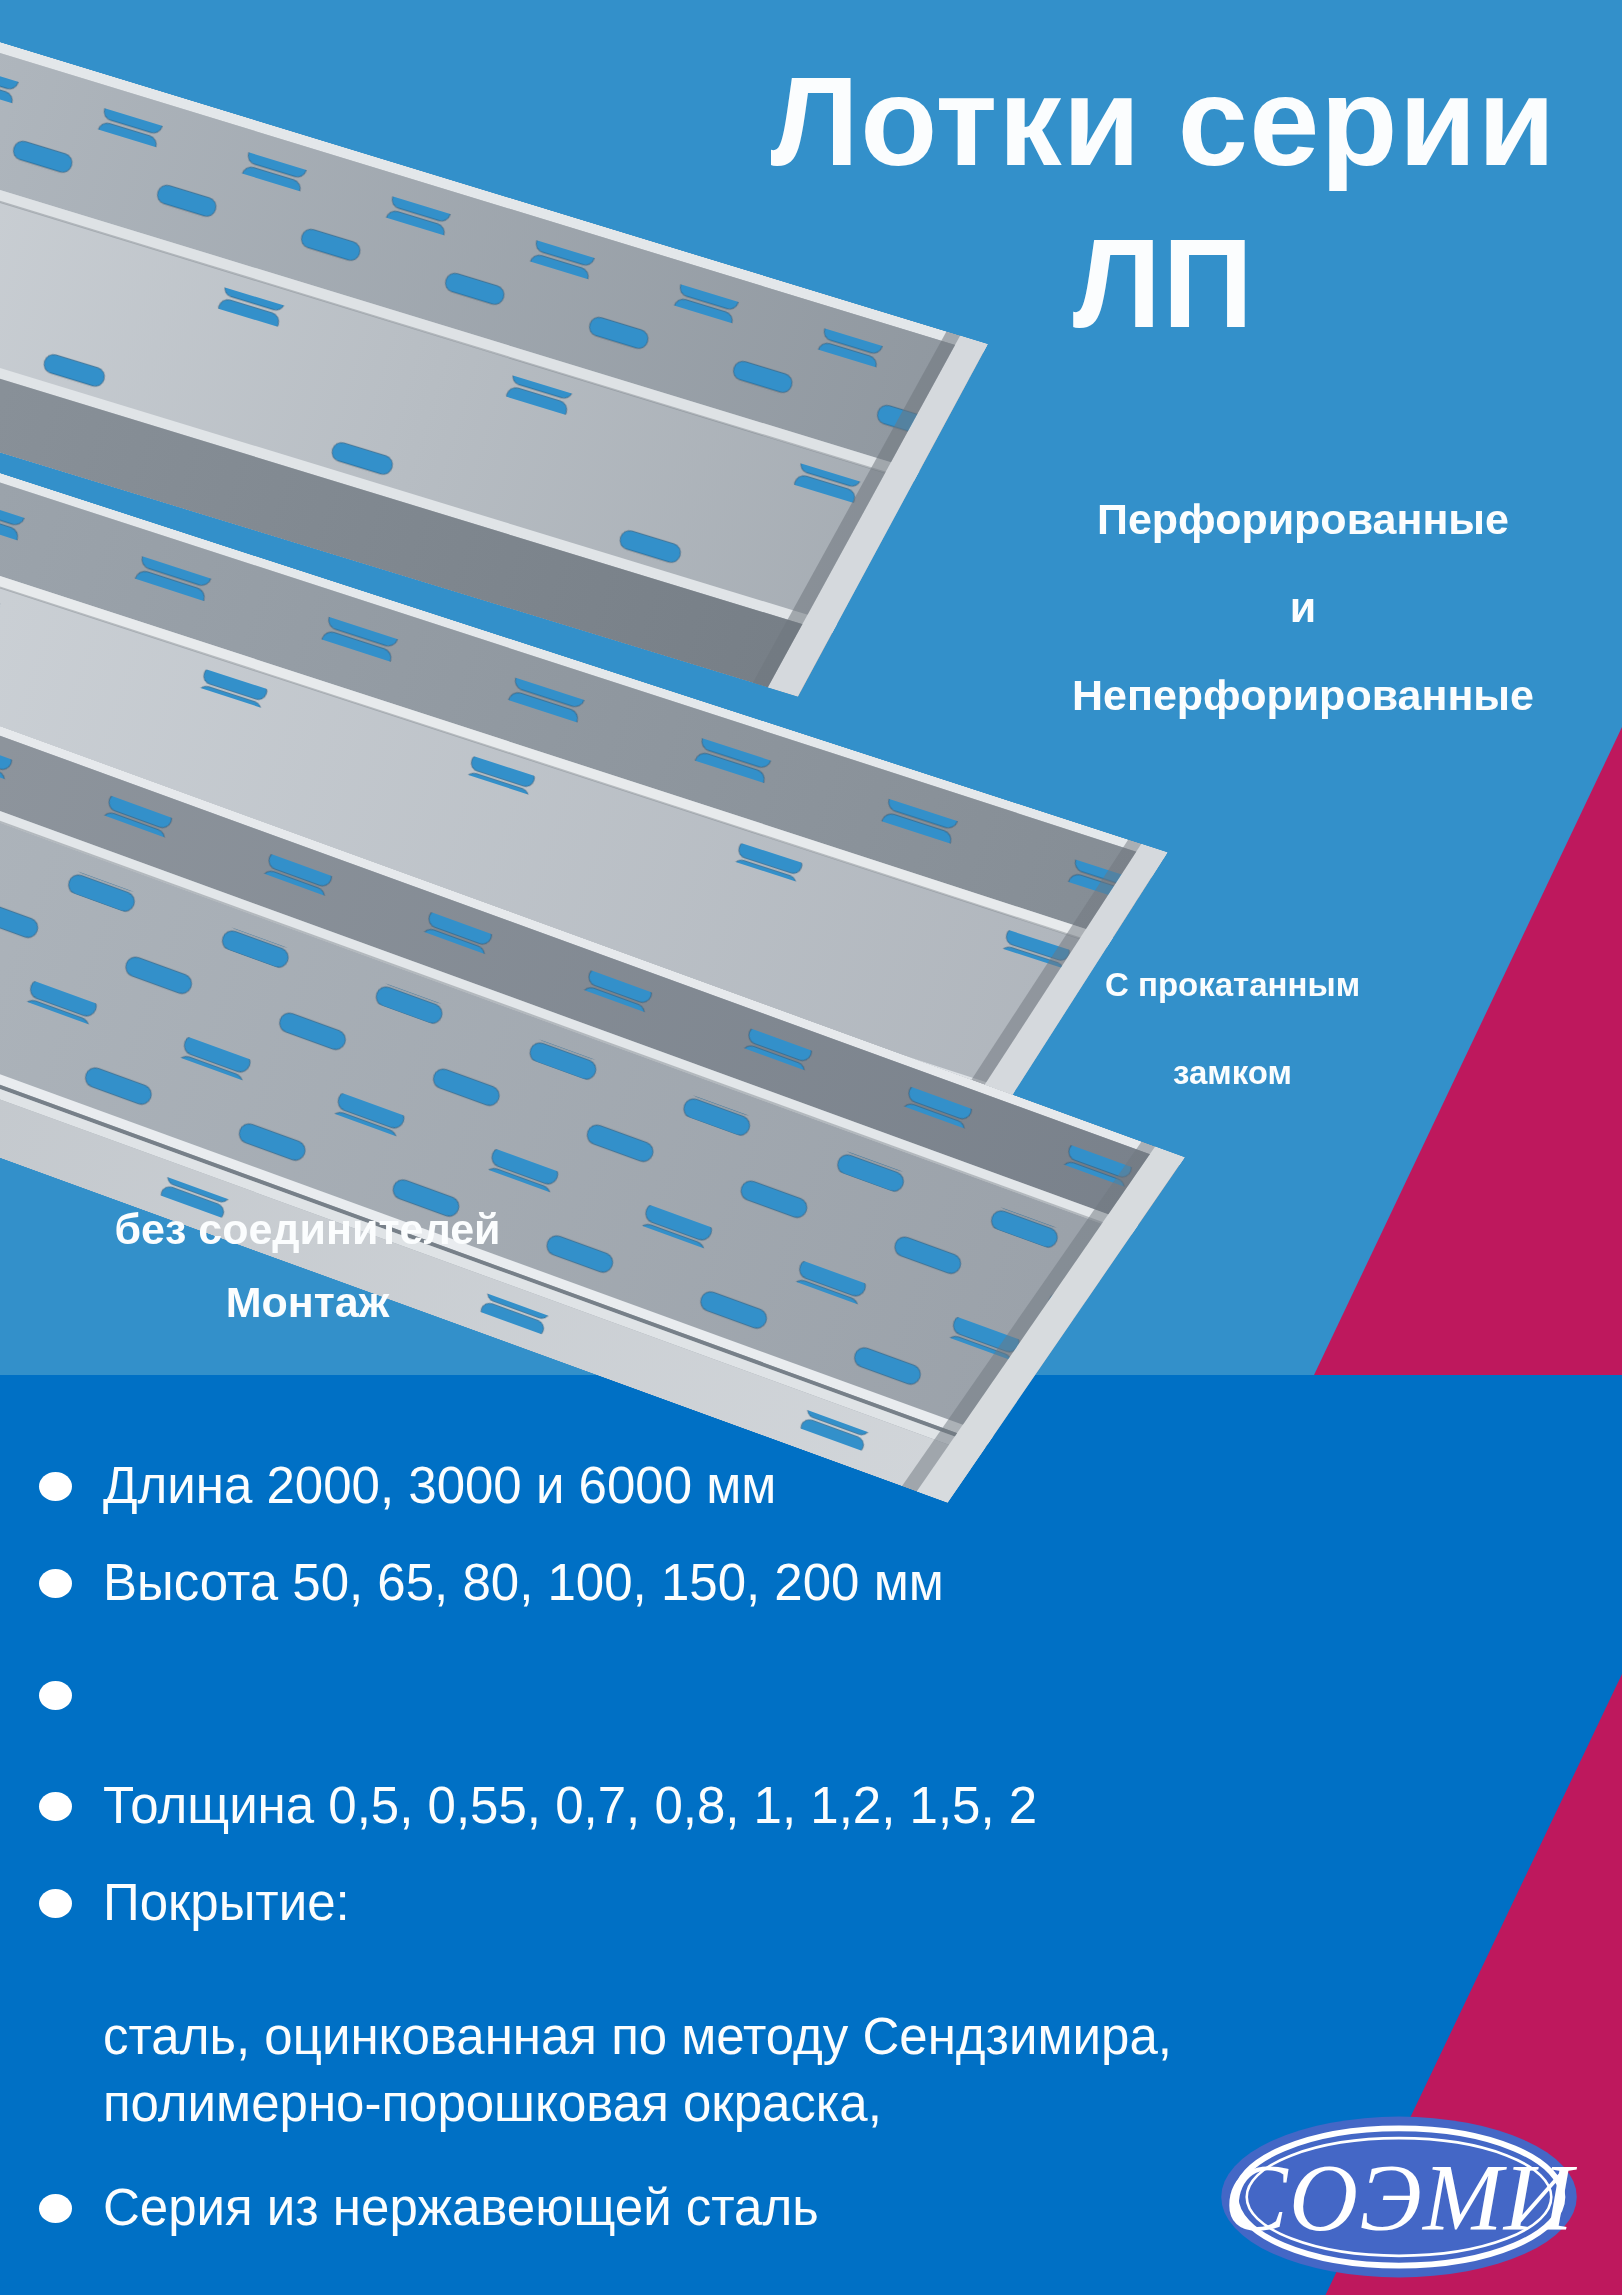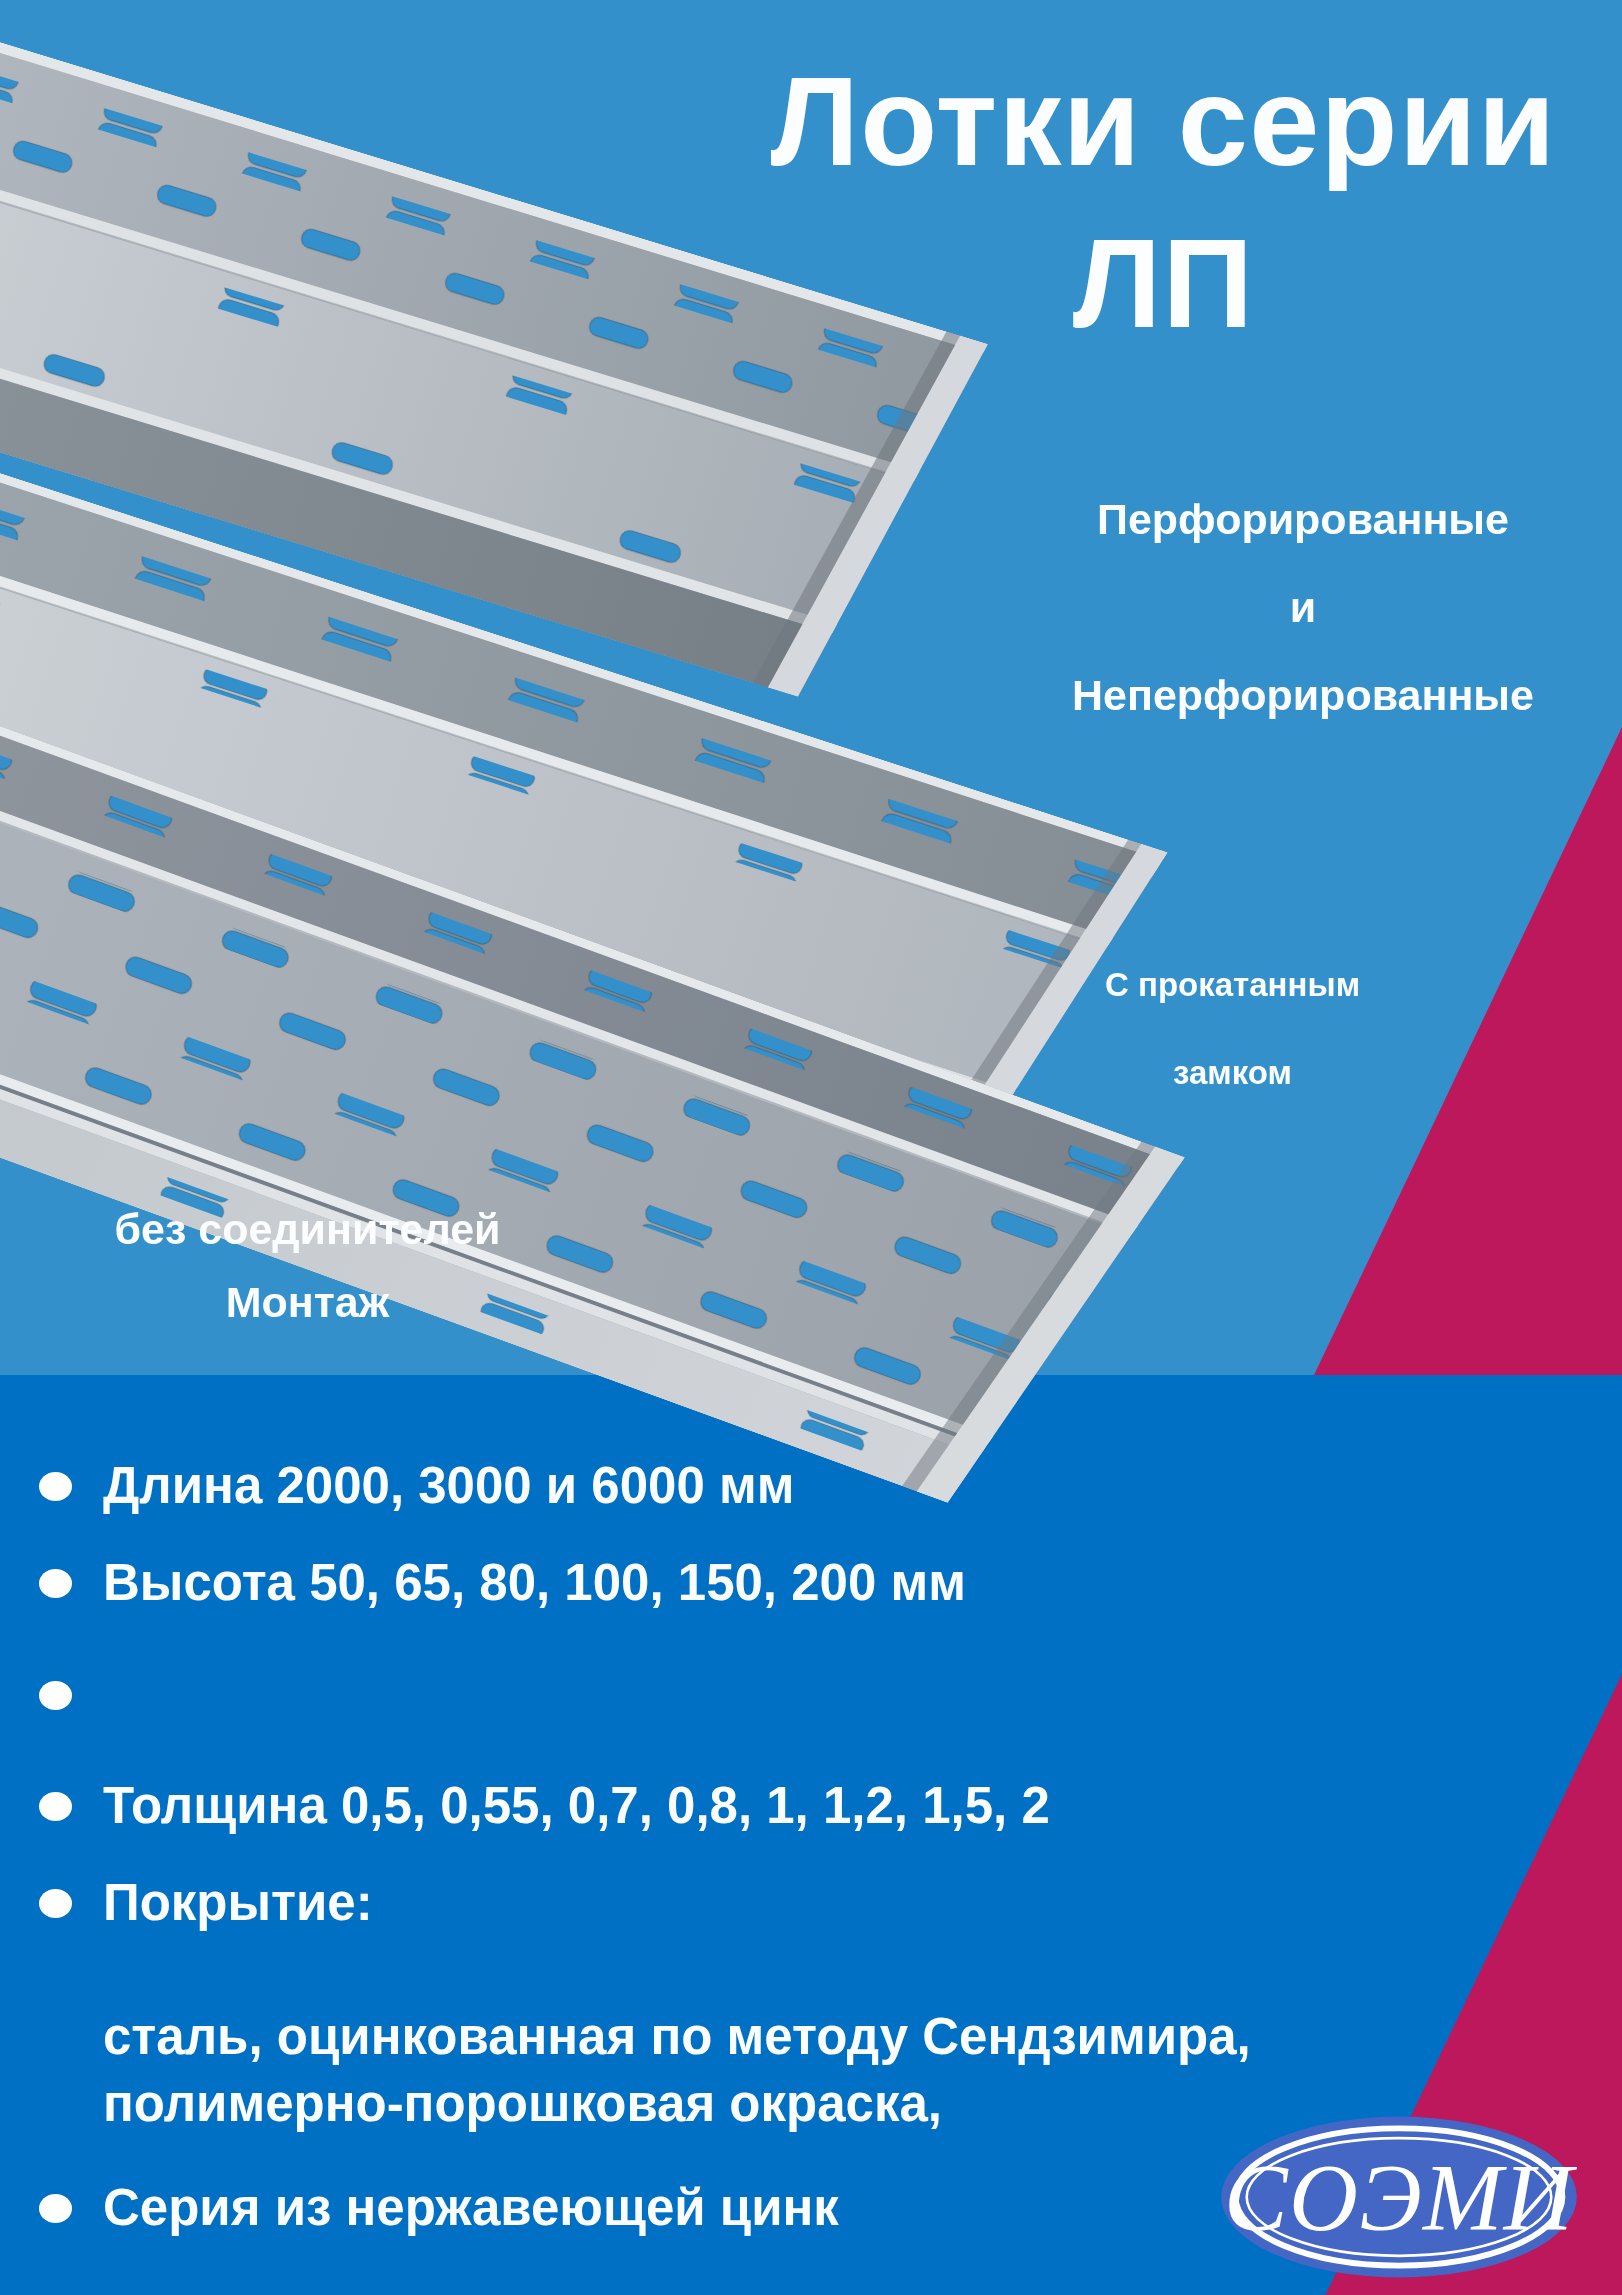--- a/index.html
+++ b/index.html
@@ -23,21 +23,21 @@
   #trayA{left:-39px;top:29.5px;transform:rotate(17deg);}
   #trayB{left:-46px;top:458px;transform:rotate(18deg);}
   #trayC{left:-52px;top:707px;transform:rotate(20deg);z-index:3;}
   
   .txt{position:absolute;color:#FBFDFE;font-weight:bold;z-index:5;text-align:center;}
   .title{left:704px;top:41px;width:919px;font-size:126px;line-height:162px;letter-spacing:1.3px;}
   .lbl1{left:969px;top:475px;width:668px;font-size:43px;line-height:88px;}
   .lbl2{left:905px;top:941px;width:655px;font-size:33px;line-height:88px;}
   .lbl3{left:0px;top:1193px;width:615px;font-size:43px;line-height:73px;}
   .row{position:absolute;left:0;width:1623px;height:72px;z-index:5;color:#FBFDFE;
-       font-weight:bold;font-size:51px;line-height:72px;white-space:nowrap;}
+       font-weight:normal;font-size:51px;line-height:72px;white-space:nowrap;}
   .row .t{position:absolute;left:103px;top:0;}
   .dot{position:absolute;left:39px;top:21.6px;width:33px;height:29px;
        background:#ffffff;border-radius:50%;}
   .logo{position:absolute;left:1217px;top:2114px;z-index:6;}
 </style>
 </head>
 <body>
 
 <div class="page">
 
@@ -214,21 +214,21 @@
     <span class="t">Покрытие:</span>
   </div>
   <div class="row" style="top:2001px">
     <span class="t">сталь, оцинкованная по методу Сендзимира,</span>
   </div>
   <div class="row" style="top:2068px">
     <span class="t">полимерно-порошковая окраска,</span>
   </div>
   <div class="row" style="top:2172px">
     <span class="dot"></span>
-    <span class="t">Серия из нержавеющей цинк</span>
+    <span class="t">Серия из нержавеющей сталь</span>
   </div>
 
   <svg class="logo" width="364" height="166" viewBox="0 0 556 254">
     <ellipse cx="278" cy="127" rx="272" ry="123" fill="#4467C6"></ellipse>
     <ellipse cx="278" cy="127" rx="250" ry="105" fill="none" stroke="#ffffff" stroke-width="9"></ellipse>
     <ellipse cx="278" cy="127" rx="233" ry="90" fill="none" stroke="#ffffff" stroke-width="4"></ellipse>
     <text x="278" y="178" text-anchor="middle" fill="#ffffff" font-family="Liberation Serif, DejaVu Serif, serif" font-style="italic" font-size="146" letter-spacing="2">СОЭМИ</text>
   </svg>
 
 </div>

